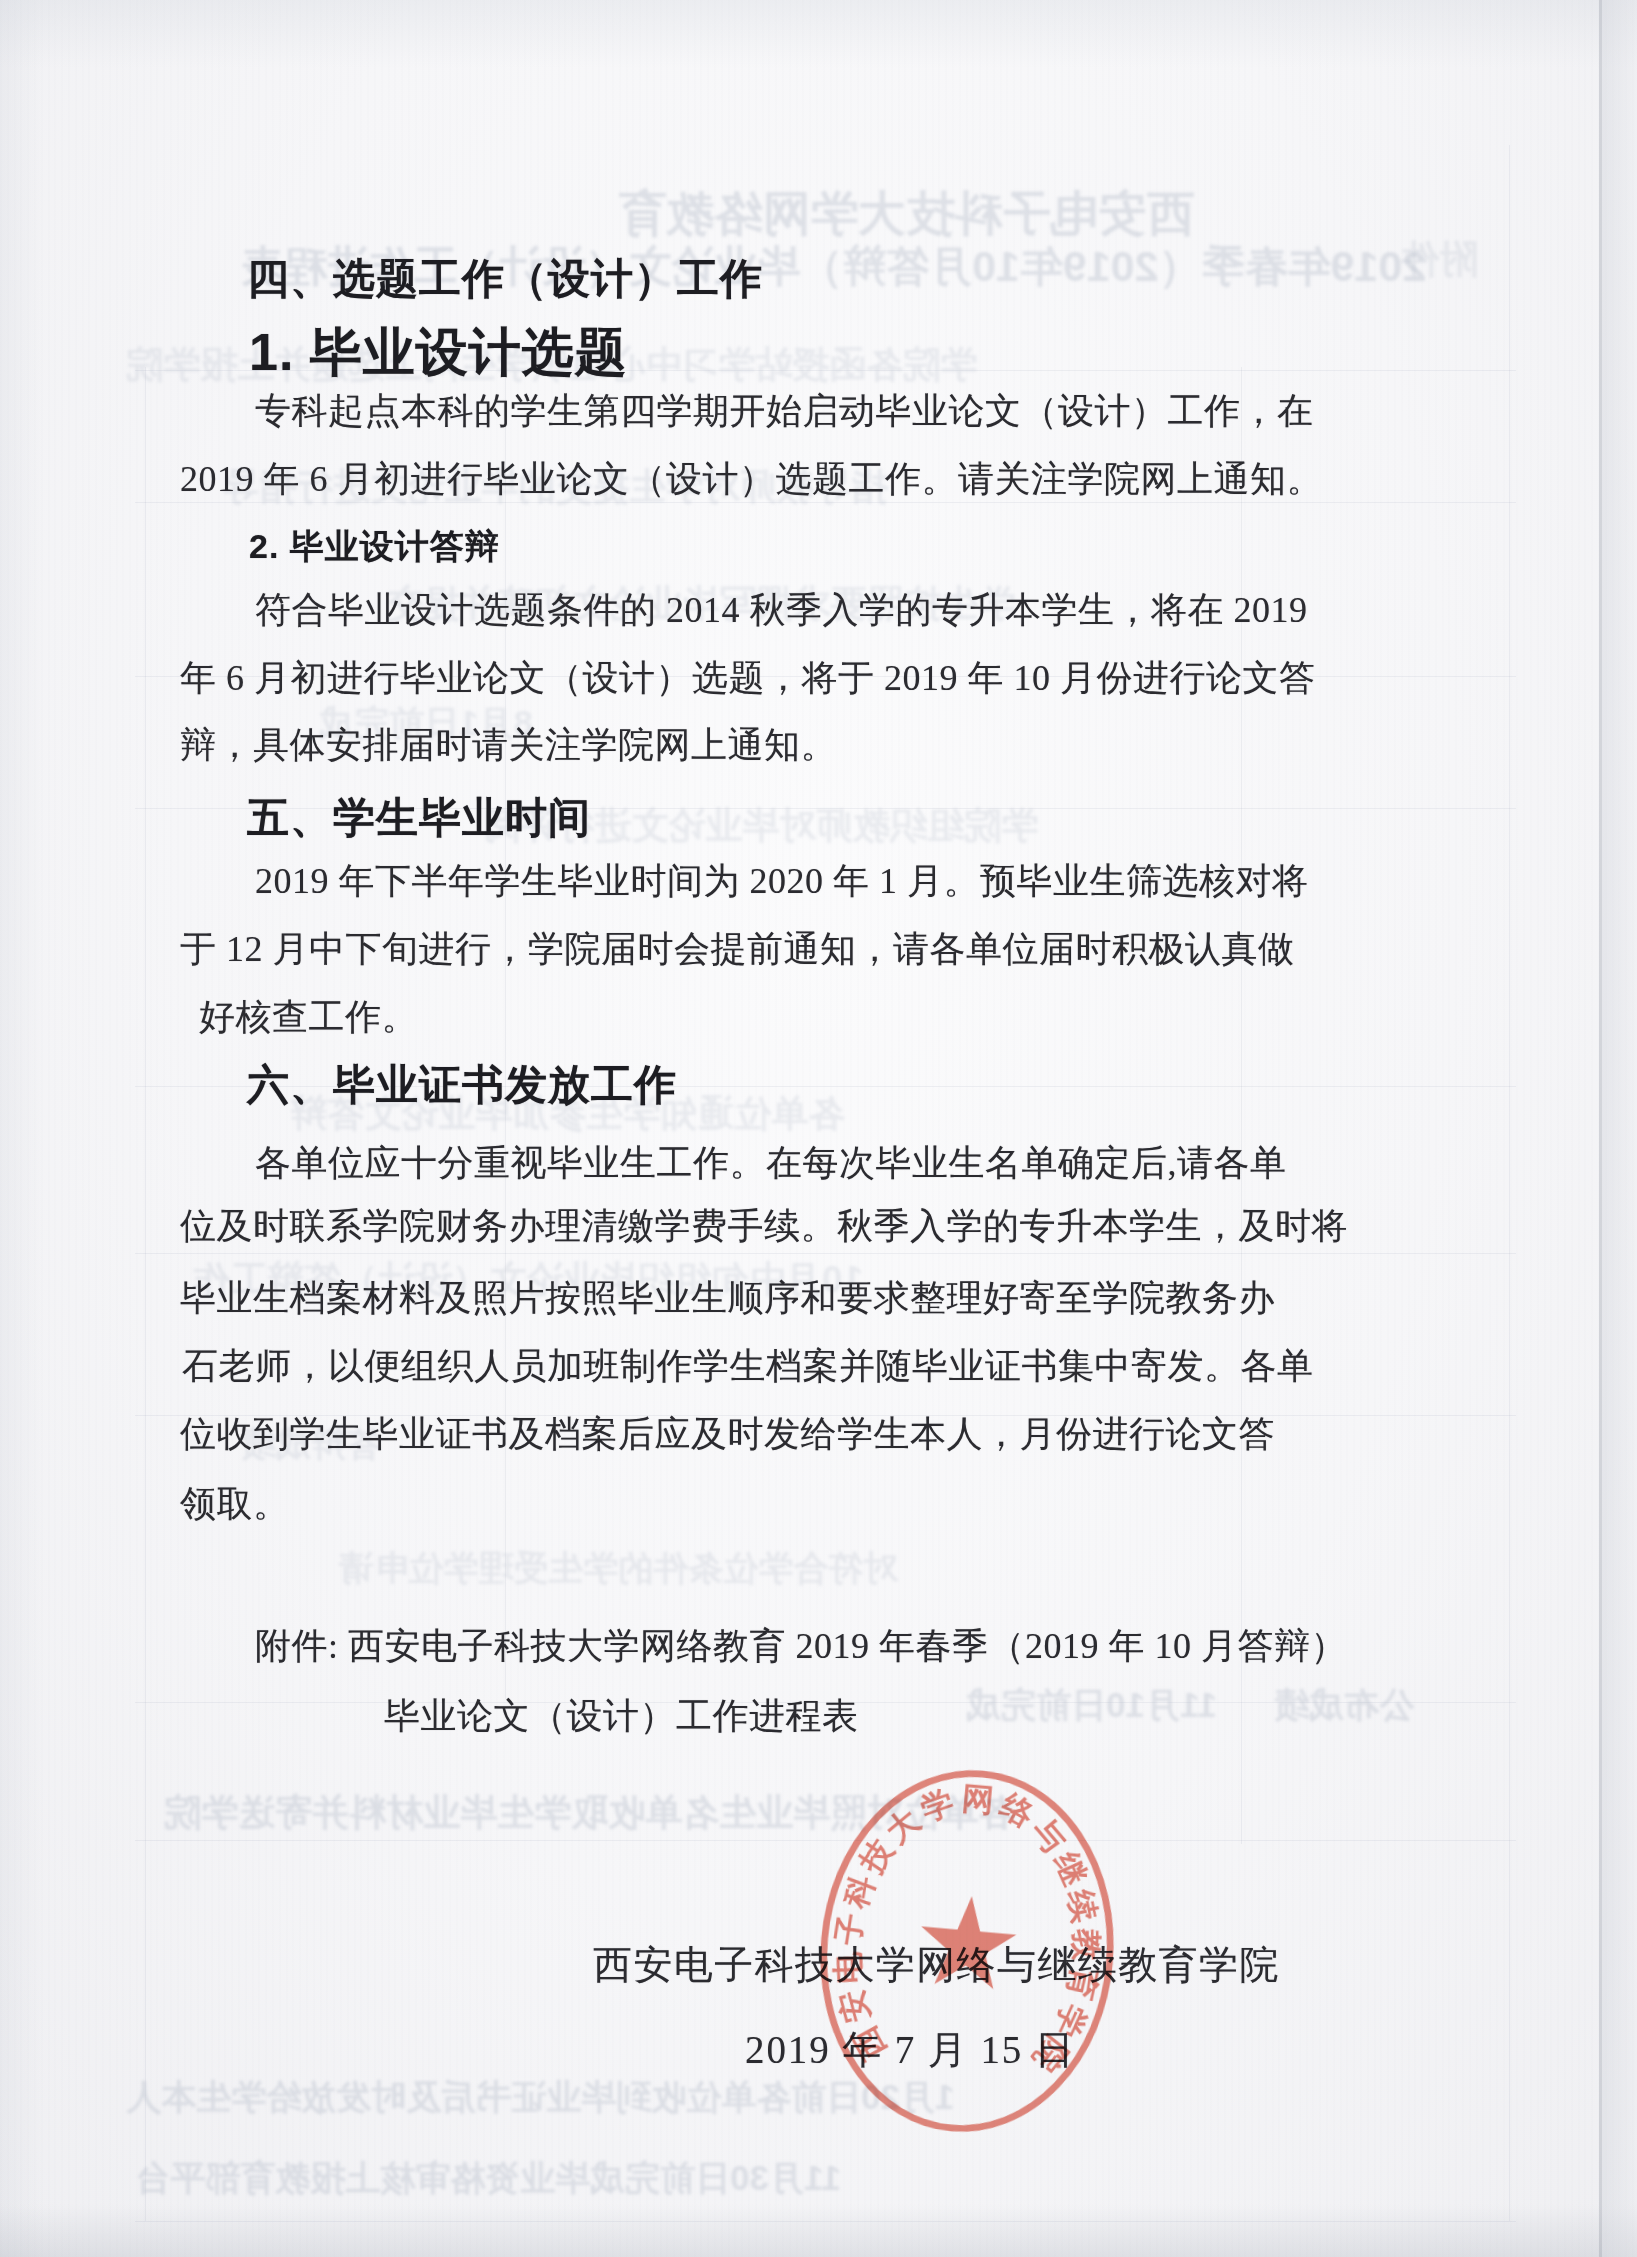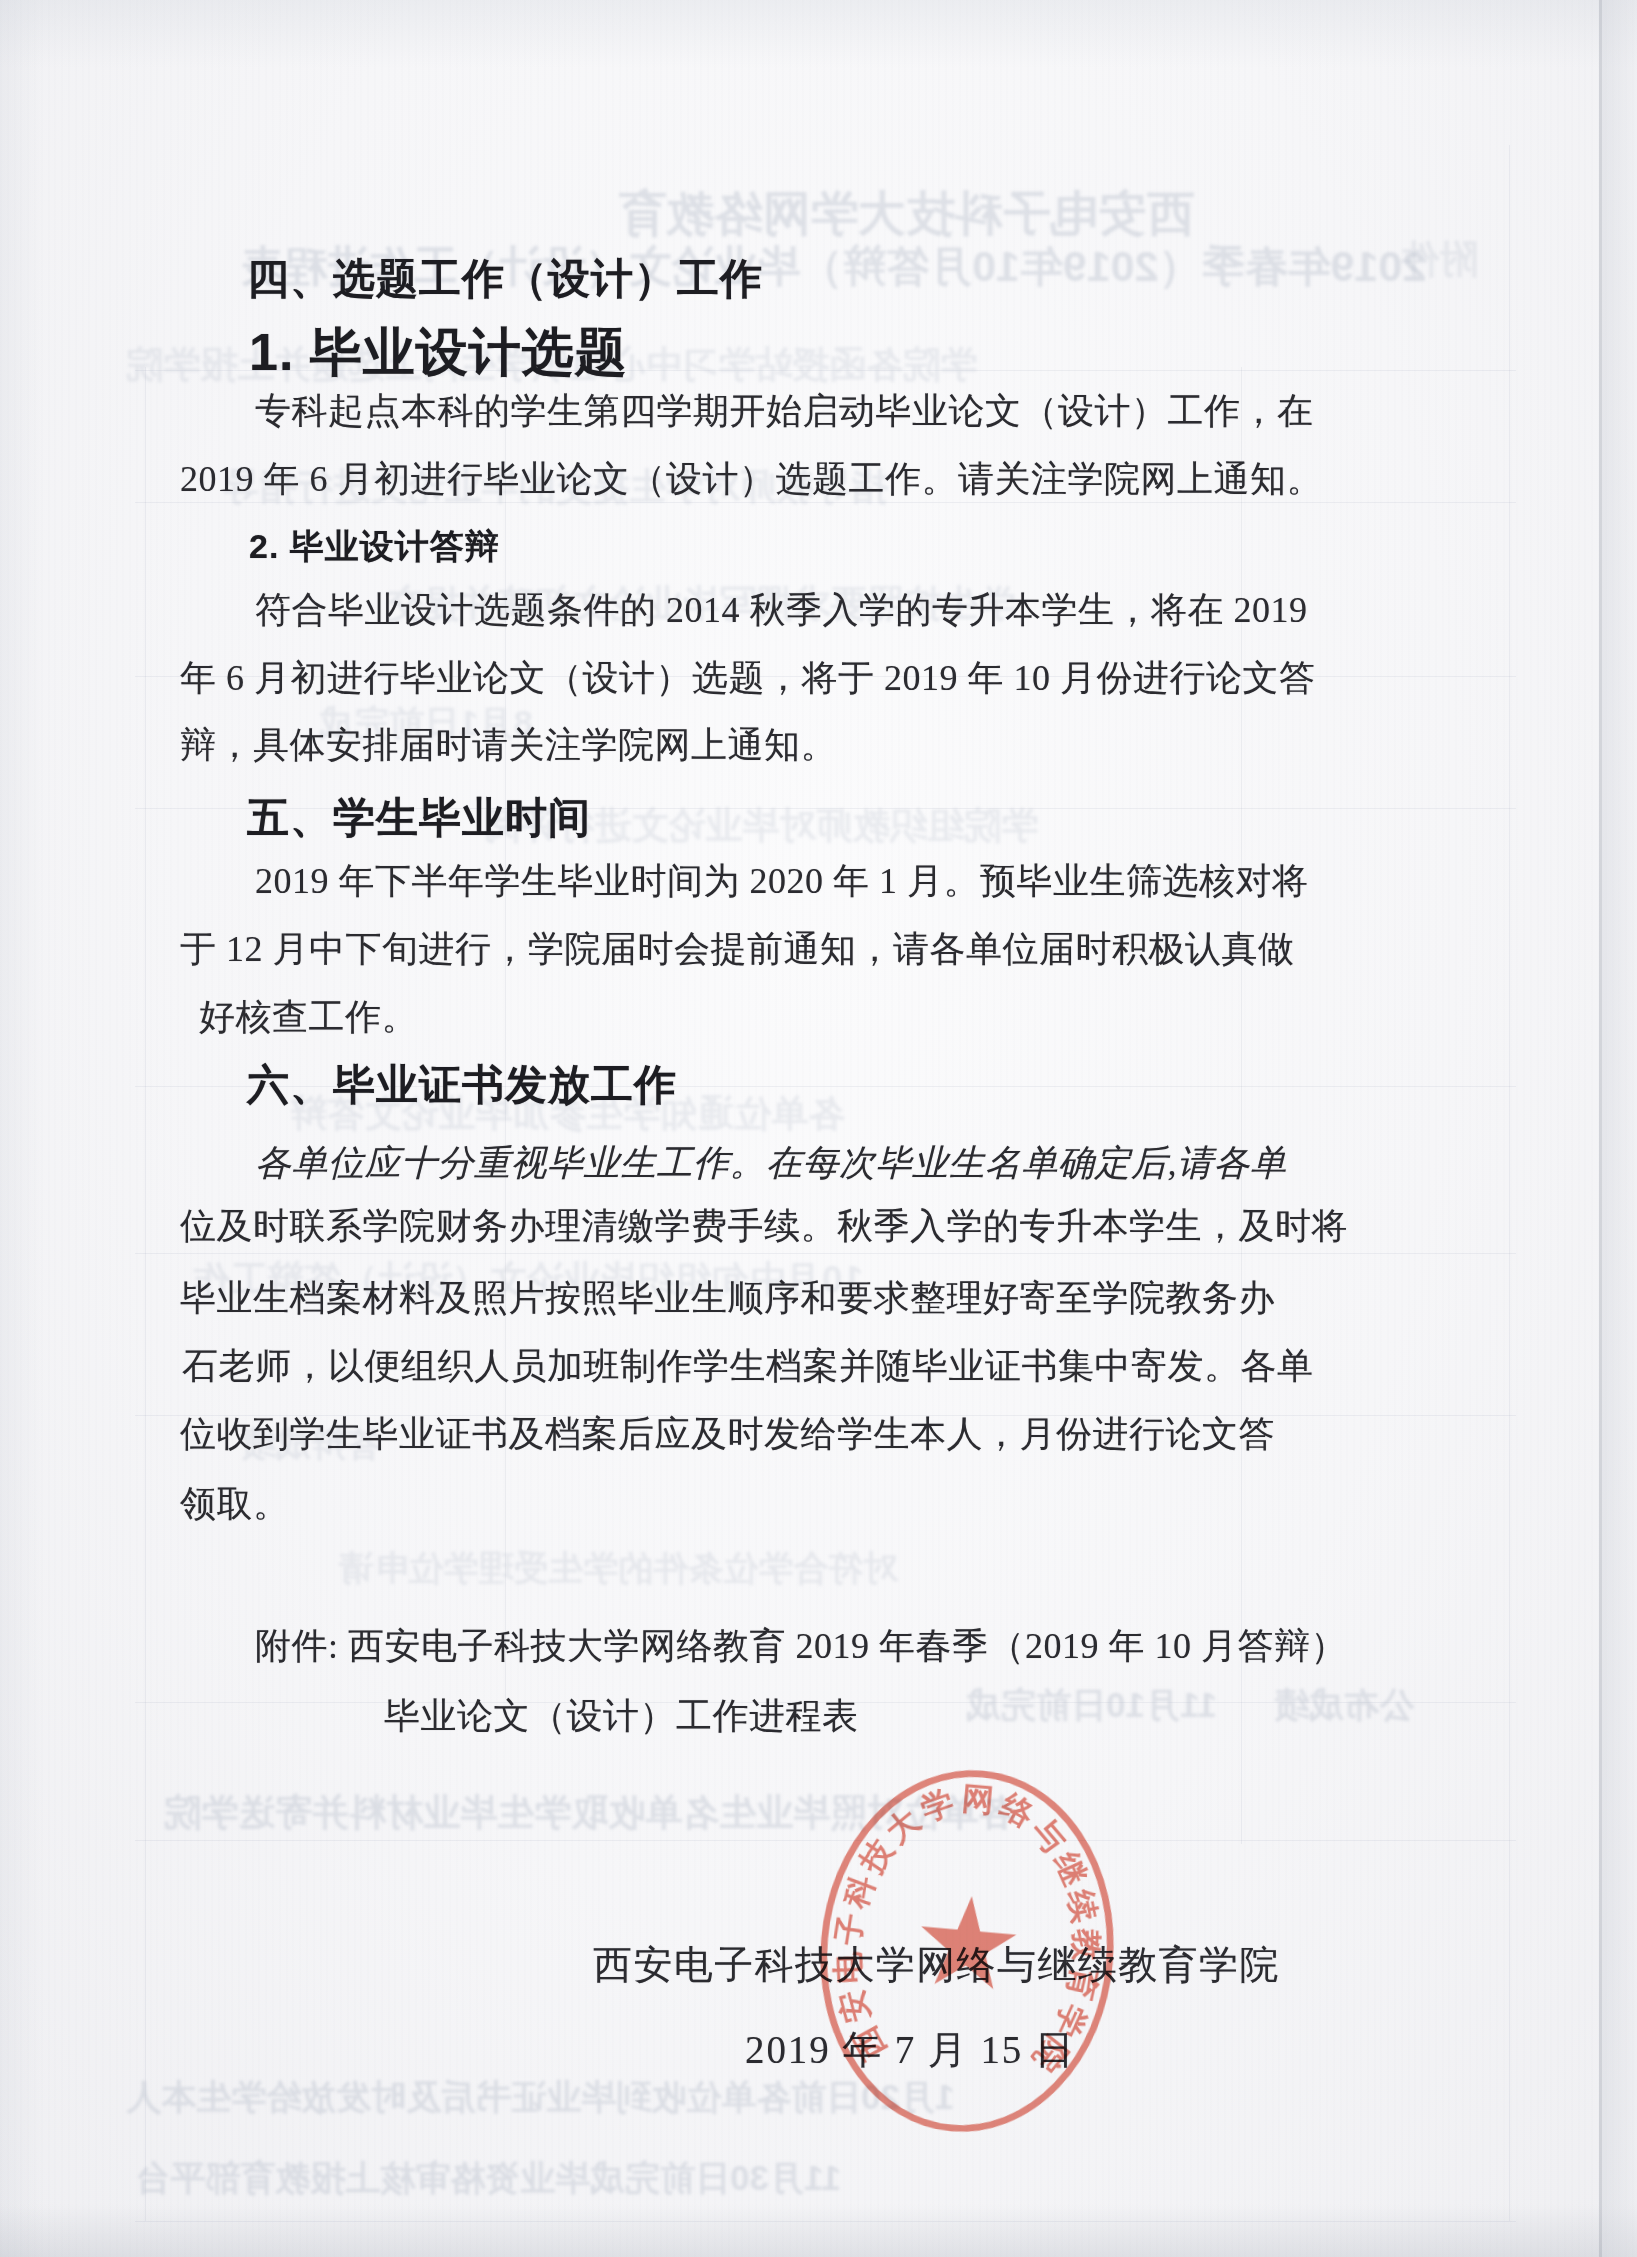--- a/index.html
+++ b/index.html
@@ -92,21 +92,21 @@
   <div class="ln" style="left:180px;top:459px;">2019 年 6 月初进行毕业论文（设计）选题工作。请关注学院网上通知。</div>
   <div class="ln hd" style="left:249px;top:527px;font-size:34px;">2. 毕业设计答辩</div>
   <div class="ln" style="left:255px;top:590px;">符合毕业设计选题条件的 2014 秋季入学的专升本学生，将在 2019</div>
   <div class="ln" style="left:180px;top:658px;">年 6 月初进行毕业论文（设计）选题，将于 2019 年 10 月份进行论文答</div>
   <div class="ln" style="left:180px;top:725px;">辩，具体安排届时请关注学院网上通知。</div>
   <div class="ln hd" style="left:247px;top:794px;">五、学生毕业时间</div>
   <div class="ln" style="left:255px;top:861px;">2019 年下半年学生毕业时间为 2020 年 1 月。预毕业生筛选核对将</div>
   <div class="ln" style="left:180px;top:929px;">于 12 月中下旬进行，学院届时会提前通知，请各单位届时积极认真做</div>
   <div class="ln" style="left:180px;top:997px;margin-left:19px;">好核查工作。</div>
   <div class="ln hd" style="left:247px;top:1061px;">六、毕业证书发放工作</div>
-  <div class="ln" style="left:255px;top:1143px;font-style:italic;">各单位应十分重视毕业生工作。在每次毕业生名单确定后,请各单</div>
+  <div class="ln" style="left:255px;top:1143px;">各单位应十分重视毕业生工作。在每次毕业生名单确定后,请各单</div>
   <div class="ln" style="left:180px;top:1206px;">位及时联系学院财务办理清缴学费手续。秋季入学的专升本学生，及时将</div>
   <div class="ln" style="left:180px;top:1278px;">毕业生档案材料及照片按照毕业生顺序和要求整理好寄至学院教务办</div>
   <div class="ln" style="left:182px;top:1346px;">石老师，以便组织人员加班制作学生档案并随毕业证书集中寄发。各单</div>
   <div class="ln" style="left:180px;top:1414px;">位收到学生毕业证书及档案后应及时发给学生本人，月份进行论文答</div>
   <div class="ln" style="left:180px;top:1484px;">领取。</div>
   <div class="ln" style="left:255px;top:1626px;">附件: 西安电子科技大学网络教育 2019 年春季（2019 年 10 月答辩）</div>
   <div class="ln" style="left:384px;top:1696px;">毕业论文（设计）工作进程表</div>
 
   <div class="ln" style="left:593px;top:1943px;font-size:39px;letter-spacing:1.4px;">西安电子科技大学网络与继续教育学院</div>
   <div class="ln" style="left:745px;top:2028px;font-size:39px;letter-spacing:1.9px;">2019 年 7 月 15 日</div>

